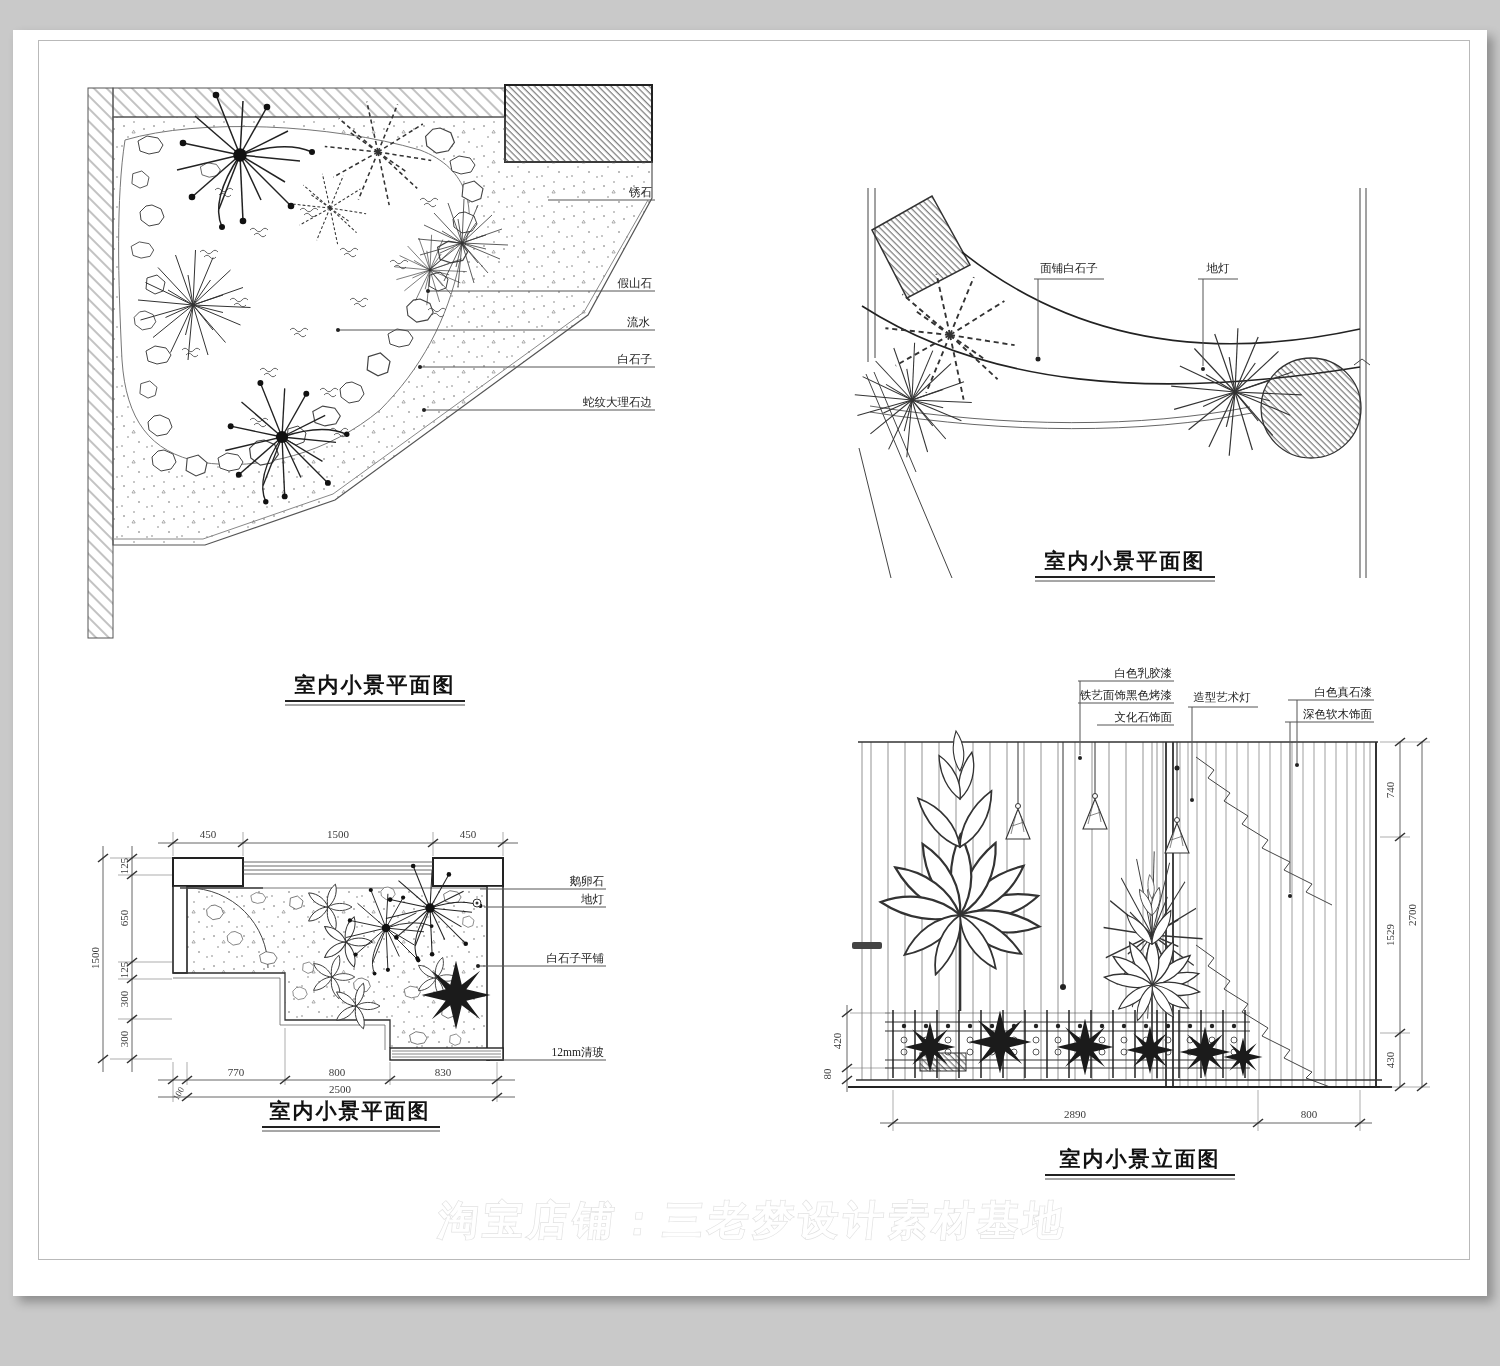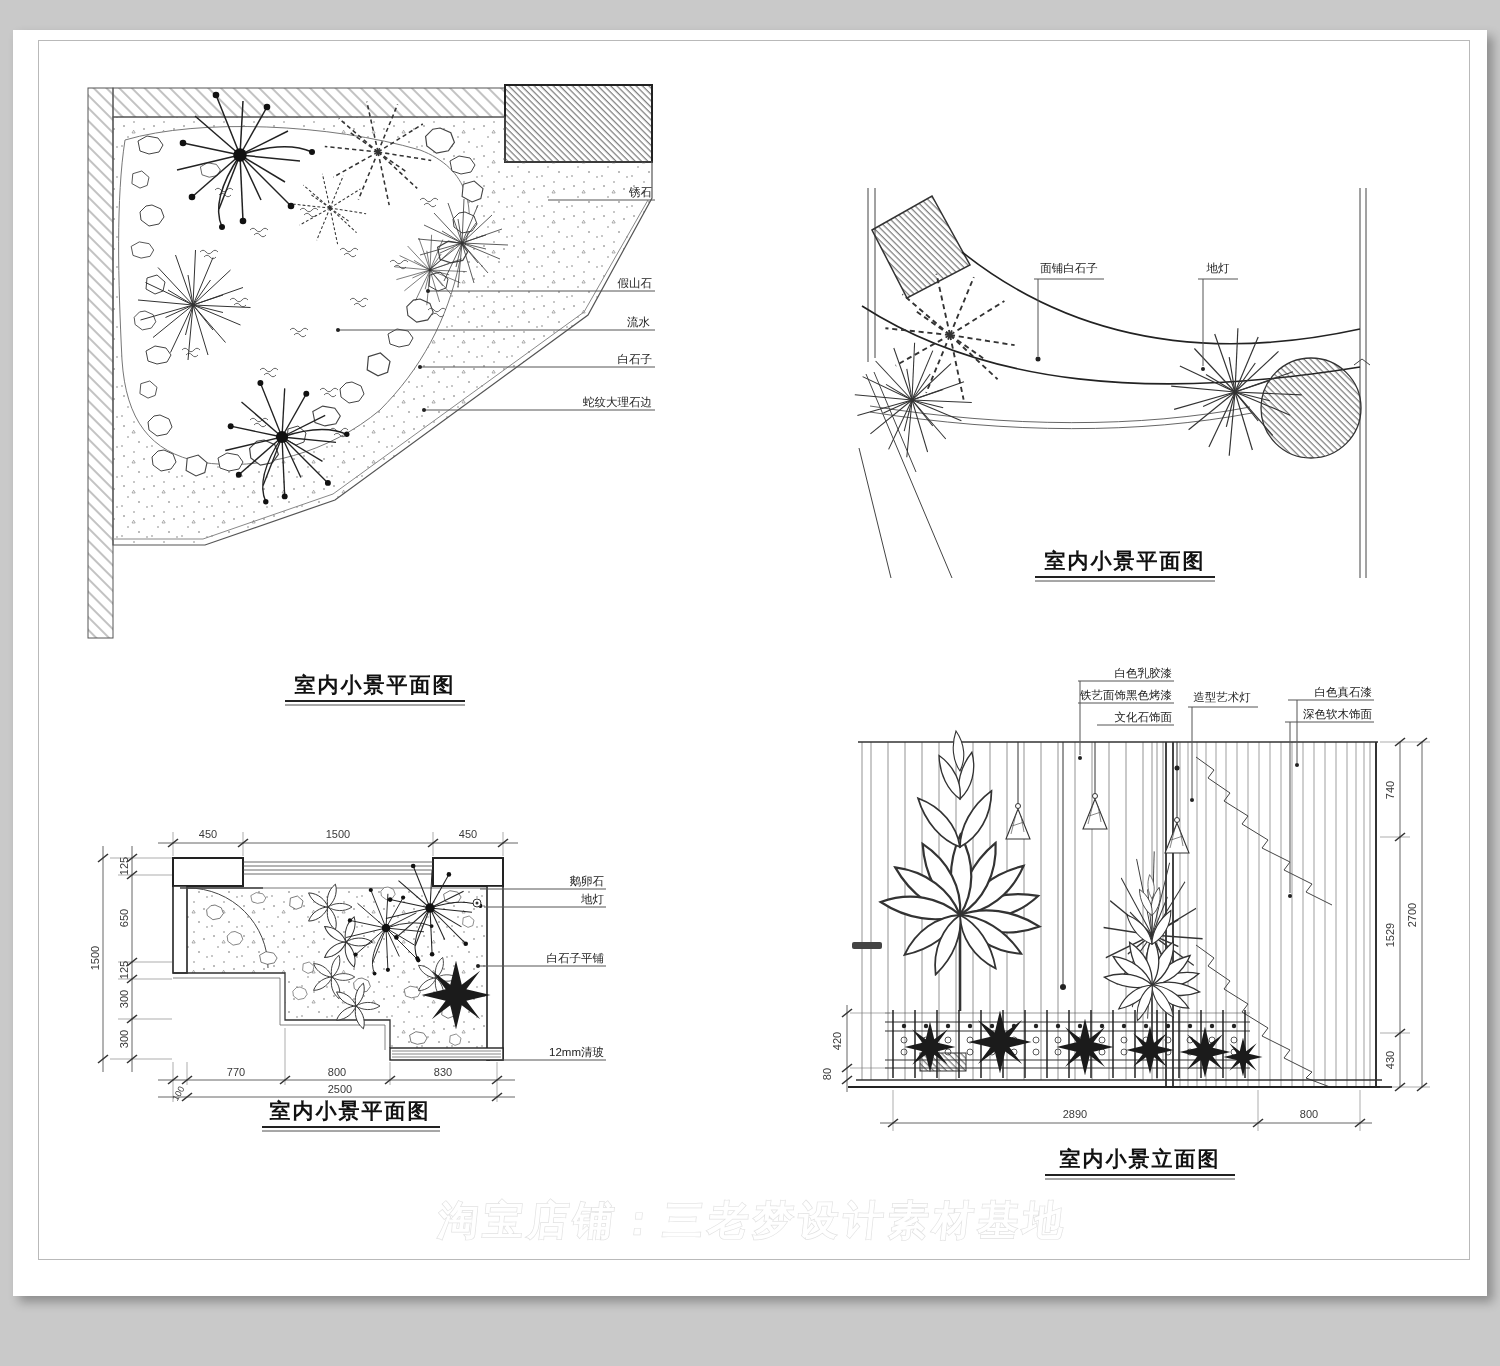--- a/index.html
+++ b/index.html
@@ -1,17 +1,17 @@
 <!DOCTYPE html>
 <html><head>
 <meta charset="utf-8">
 <style>
   html,body{margin:0;padding:0;background:#c9c9c9;}
   .stage{position:relative;width:1500px;height:1315px;background:#c9c9c9;overflow:hidden;
-         font-family:Liberation Sans, sans-serif;}
+         font-family:Liberation Serif, serif;}
   .page{position:absolute;left:13px;top:30px;width:1474px;height:1266px;background:#ffffff;
         box-shadow:6px 6px 10px rgba(0,0,0,0.30);}
   .inner-border{position:absolute;left:38px;top:40px;width:1430px;height:1218px;
         border:1px solid #b9b9b9;}
   svg.sheet{position:absolute;left:0;top:0;}
   .lbl{font-size:11.5px;fill:#222;}
   .dim{font-size:11px;fill:#3a3a3a;}
   .dims{font-size:9px;fill:#3a3a3a;}
   .ttl{font-size:21px;font-weight:bold;fill:#111;letter-spacing:2px;}
   .wm{font-size:40px;font-weight:bold;fill:#ffffff;stroke:#e2e2e2;stroke-width:1.4px;

